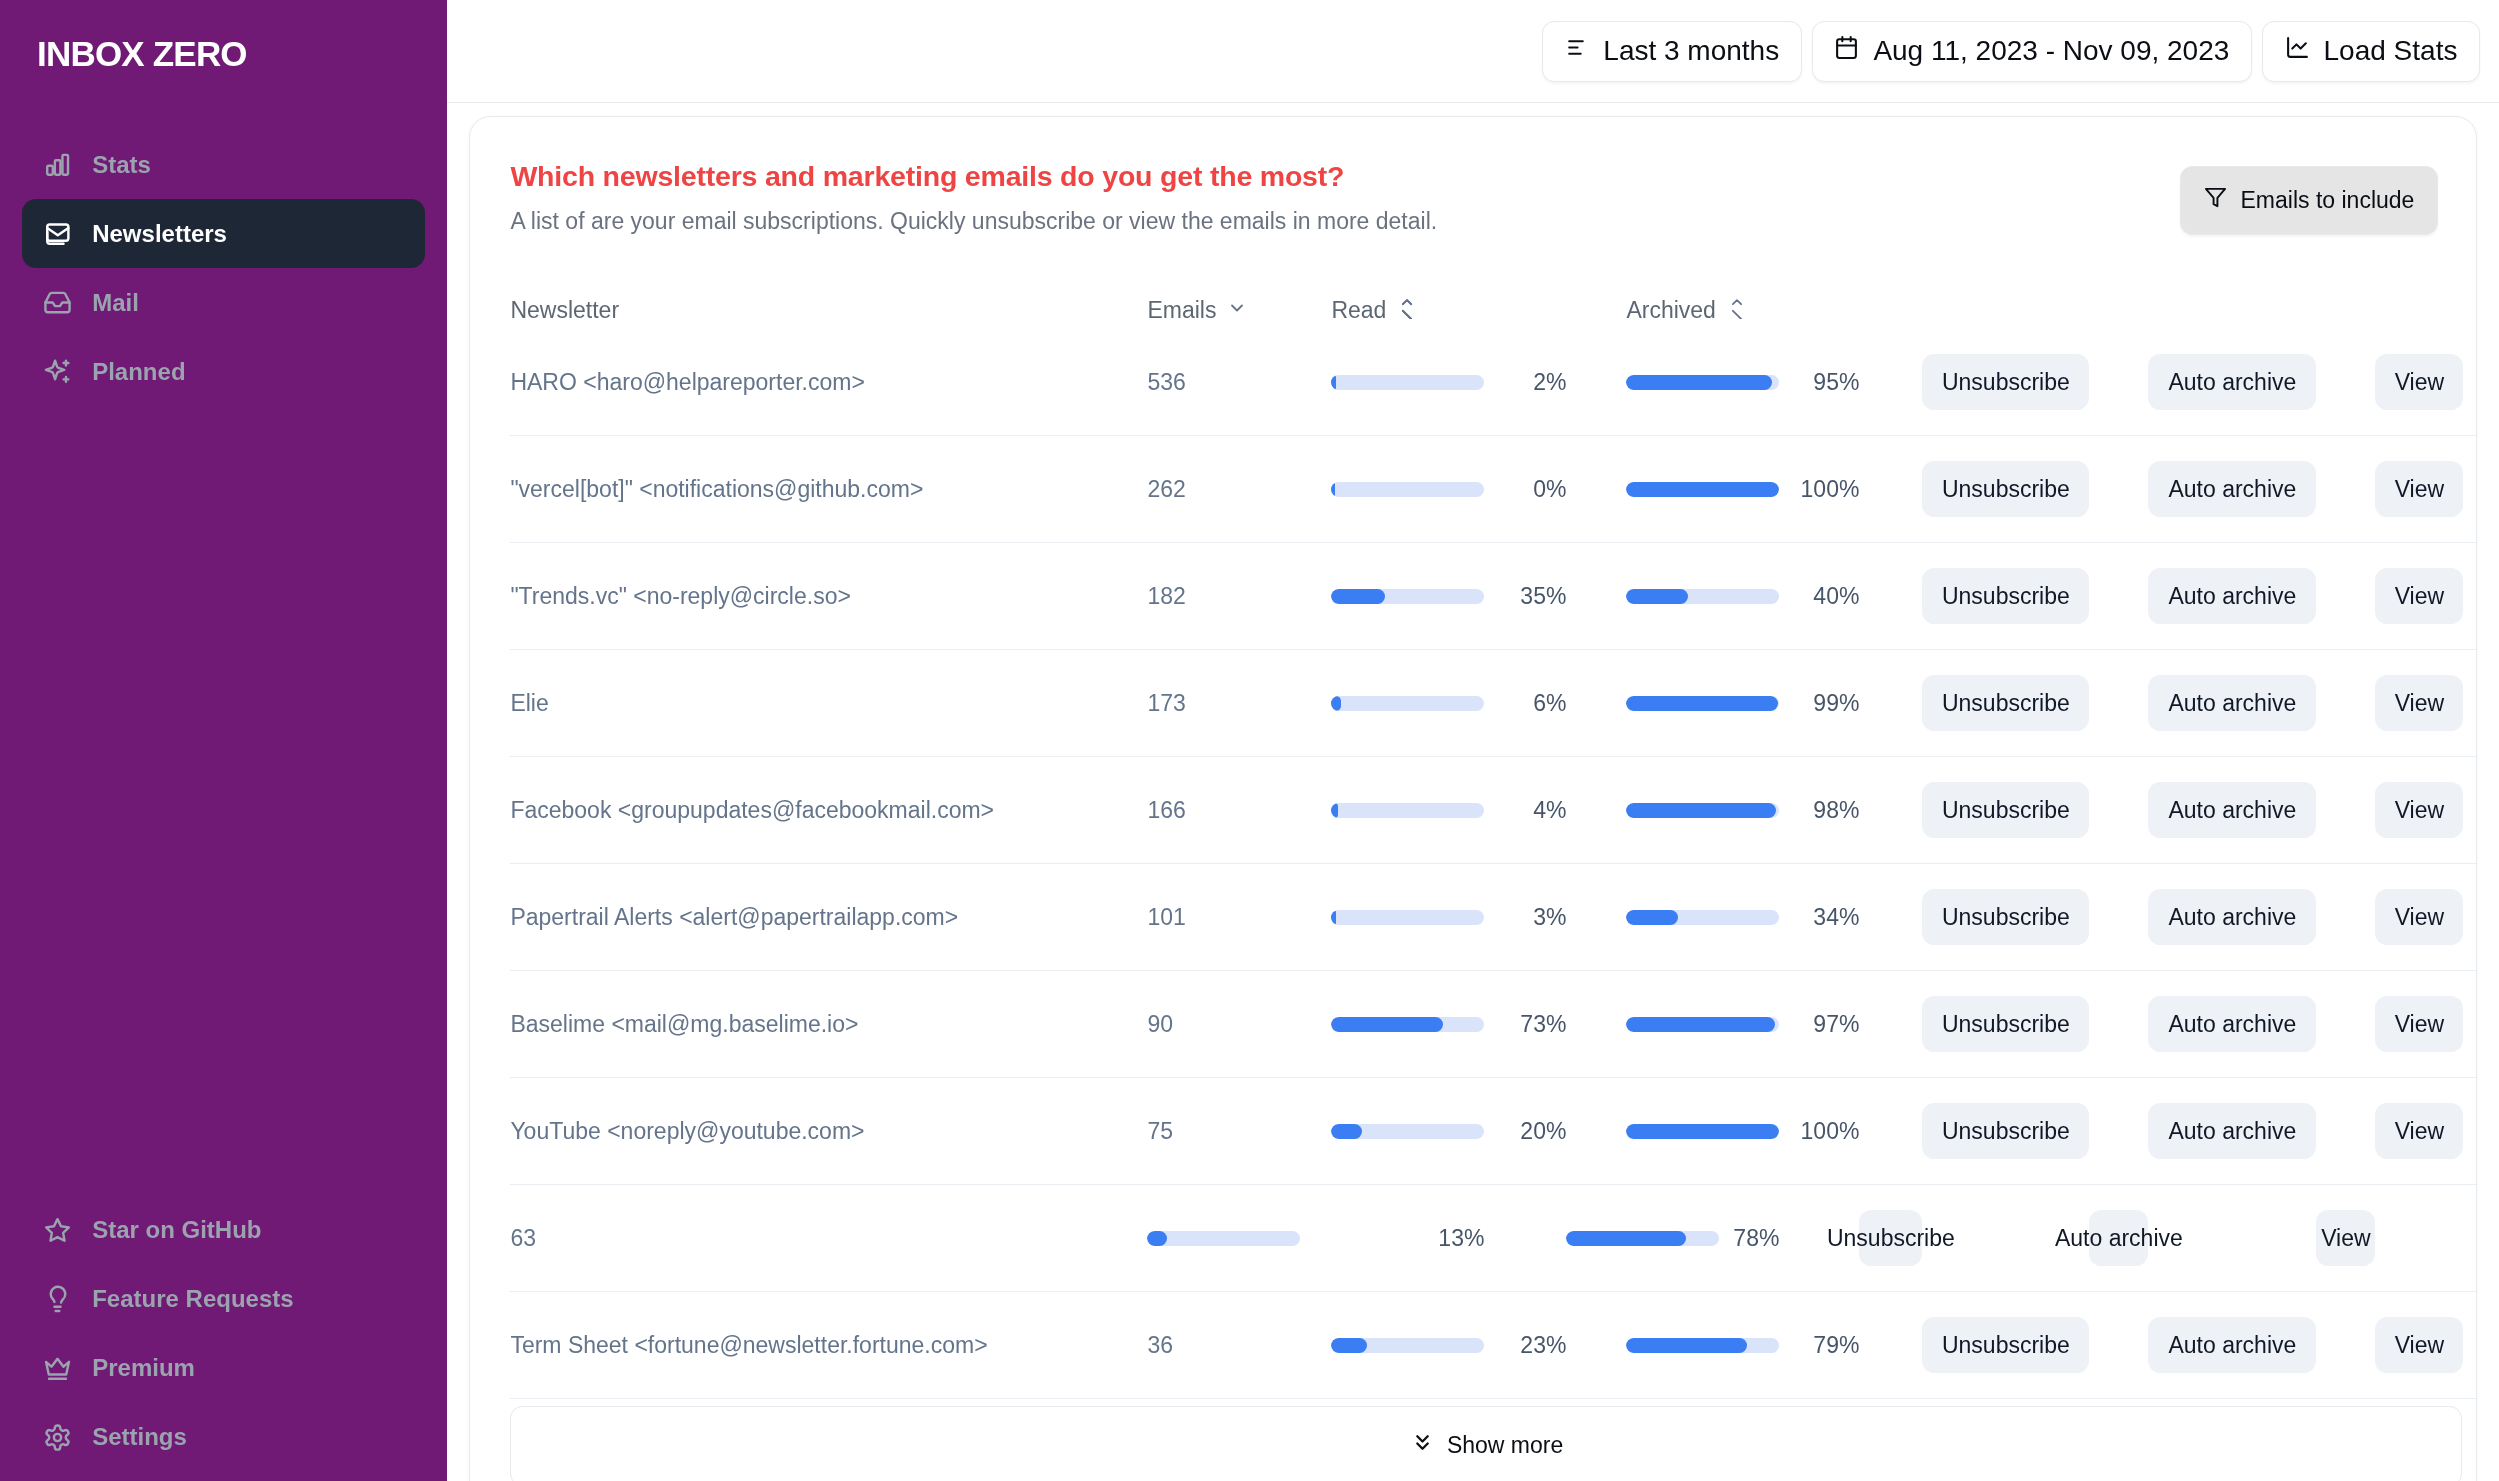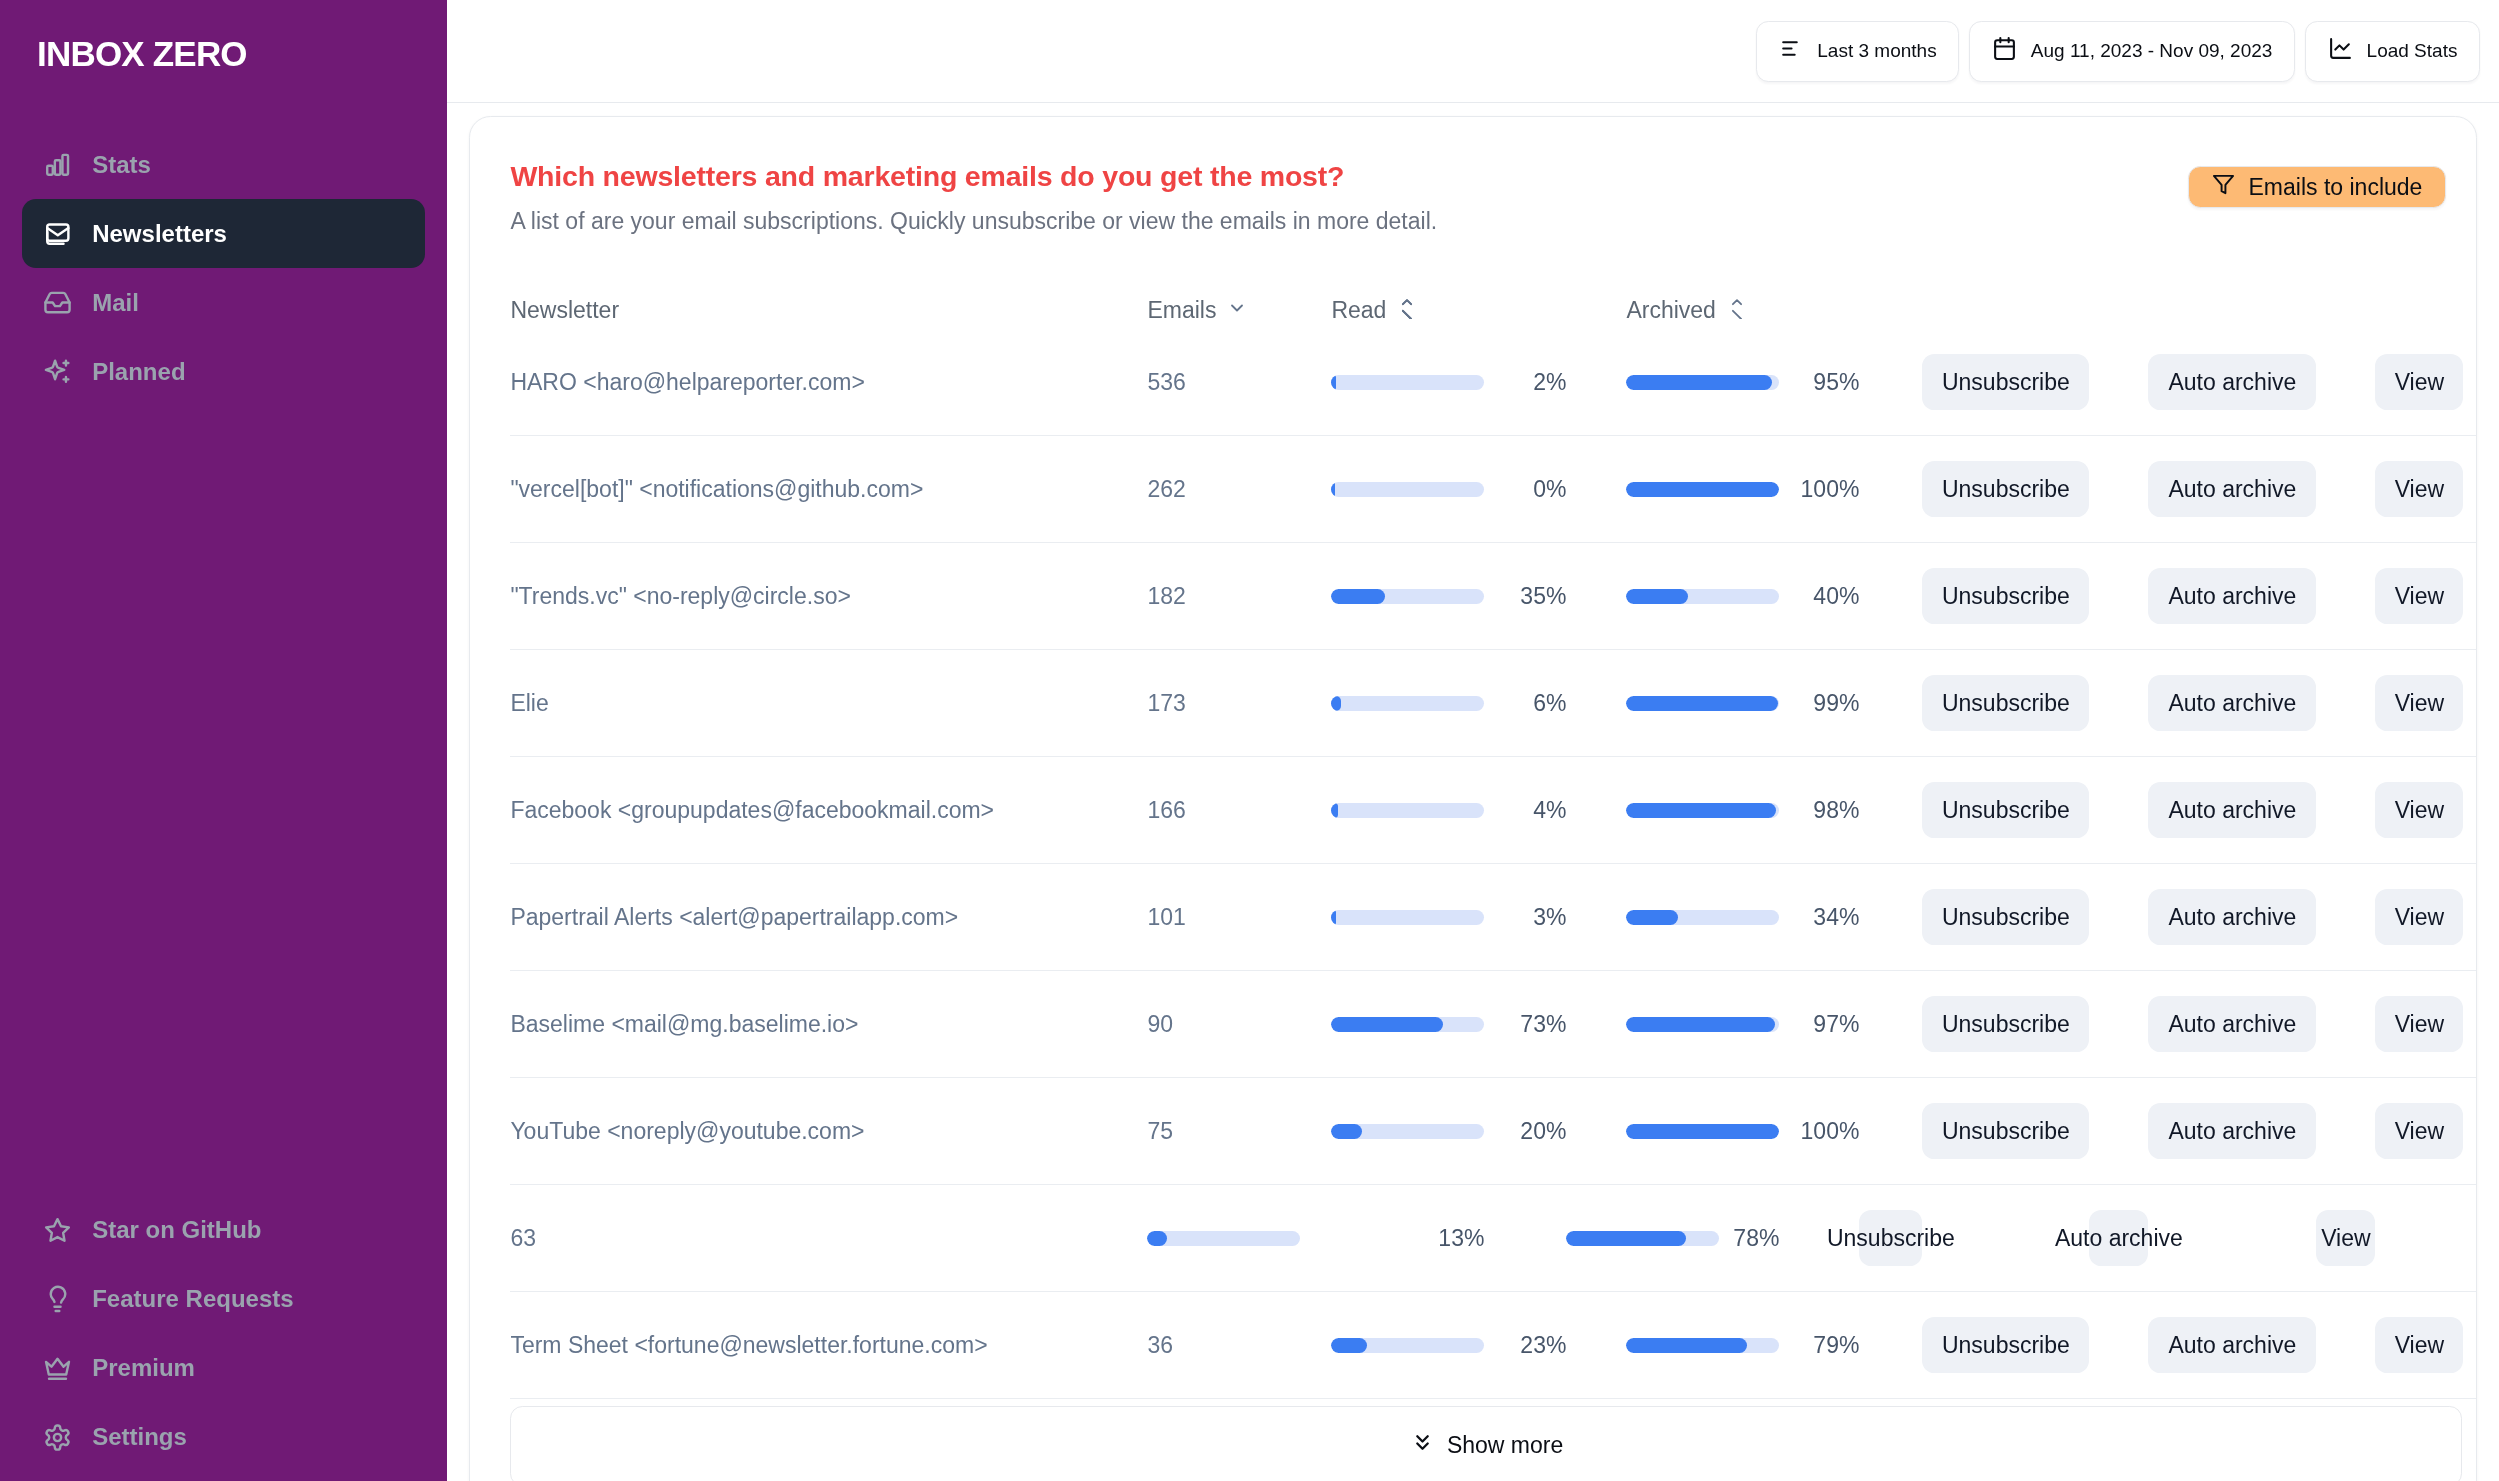--- a/index.html
+++ b/index.html
@@ -19,32 +19,32 @@
   .nav-item .nicon{width:29px;height:29px;display:flex;align-items:center;justify-content:center;}
   .nav-item svg{width:29px;height:29px;stroke:#9aa3ae;fill:none;stroke-width:2;stroke-linecap:round;stroke-linejoin:round;}
   .nav-item.active{background:#1e2736;color:#ffffff;align-items:center;}
   .nav-item.active svg{stroke:#ffffff;}
 
   
   .main{flex:1;position:relative;background:#ffffff;}
   .topbar{height:103px;border-bottom:1.5px solid #e7eaee;display:flex;align-items:center;
     justify-content:flex-end;gap:10px;padding-right:20px;background:#fff;}
   .tb-btn{height:61px;border:1.5px solid #e7e9ed;border-radius:12.3px;background:#fff;display:flex;
-    align-items:center;gap:14px;padding:0 21.6px;font-size:19px;font-weight:500;color:#0b0e14;
+    align-items:center;gap:14px;padding:0 21.6px;font-size:28px;font-weight:500;color:#0b0e14;
     box-shadow:0 1.5px 2.3px rgba(16,24,40,.04);cursor:pointer;}
   .tb-btn svg{width:25px;height:25px;stroke:#0b0e14;fill:none;stroke-width:2;stroke-linecap:round;stroke-linejoin:round;}
 
   
   .card{position:absolute;left:22.4px;top:116px;width:2008px;height:1420px;background:#fff;
     border:1.5px solid #e7eaee;border-radius:21.6px;box-shadow:0 1.5px 3.1px rgba(16,24,40,.05);
     padding:43px 0 0 40px;}
   .card-title{font-size:28.5px;font-weight:600;color:#ef4444;letter-spacing:-0.2px;}
   .card-sub{margin-top:15.4px;font-size:23px;color:#6b7280;}
-  .filter-btn{position:absolute;top:49px;right:30px;height:42px;border:1.5px solid #e7e9ed;border-radius:12.3px;
-    background:#fdba74;display:flex;align-items:center;gap:14px;padding:0 23px;font-size:23px;font-weight:500;
+  .filter-btn{position:absolute;top:49px;right:38px;height:69px;border:1.5px solid #e7e9ed;border-radius:12.3px;
+    background:#e5e5e5;display:flex;align-items:center;gap:14px;padding:0 23px;font-size:23px;font-weight:500;
     color:#0b0e14;box-shadow:0 1.5px 2.3px rgba(16,24,40,.04);cursor:pointer;}
   .filter-btn svg{width:23px;height:23px;stroke:#0b0e14;fill:none;stroke-width:2;stroke-linecap:round;stroke-linejoin:round;}
 
   
   .tgrid{display:grid;grid-template-columns:637px 184px 153px 82px 60px 153px 80px 63px 167px 59px 168px 59px 88px;
     align-items:center;}
   .thead{margin-top:57px;height:37px;color:#5d6773;font-size:23px;}
   .th{display:flex;align-items:center;gap:10.8px;cursor:pointer;}
   .th svg{stroke:#64748b;fill:none;stroke-width:2.2;stroke-linecap:round;stroke-linejoin:round;}
   .trow{height:107px;border-bottom:1.5px solid #eaedf1;font-size:23px;}

